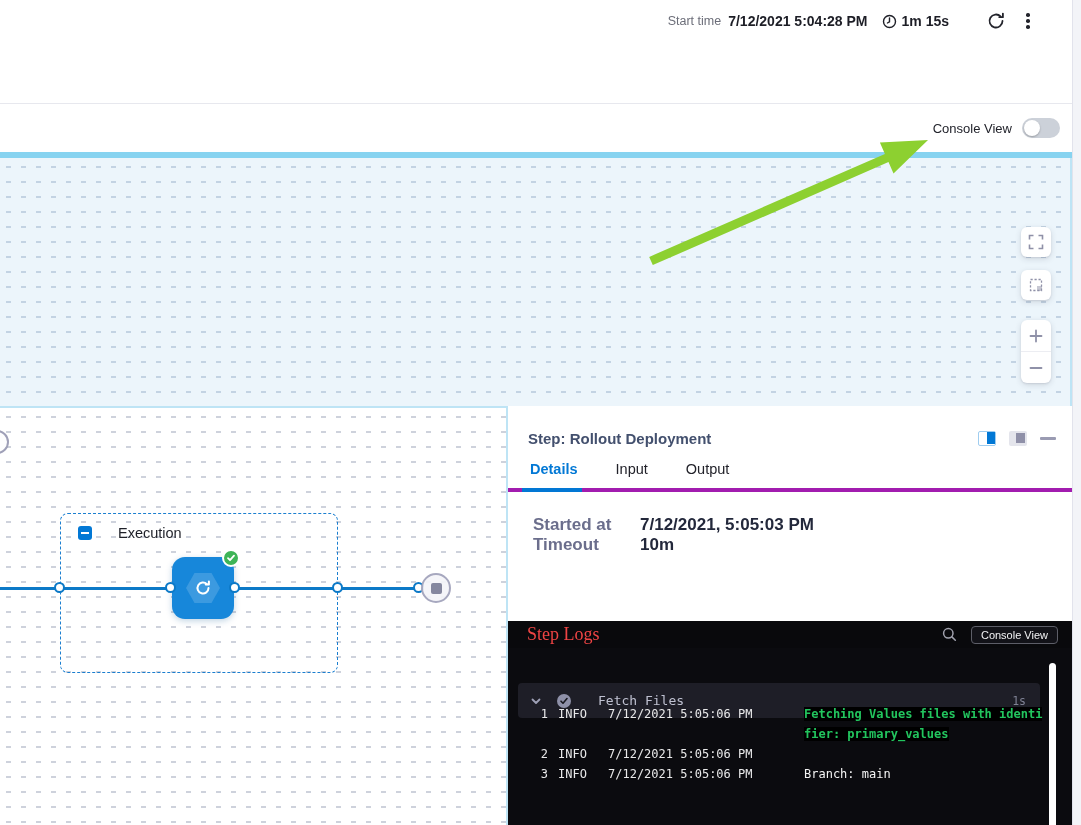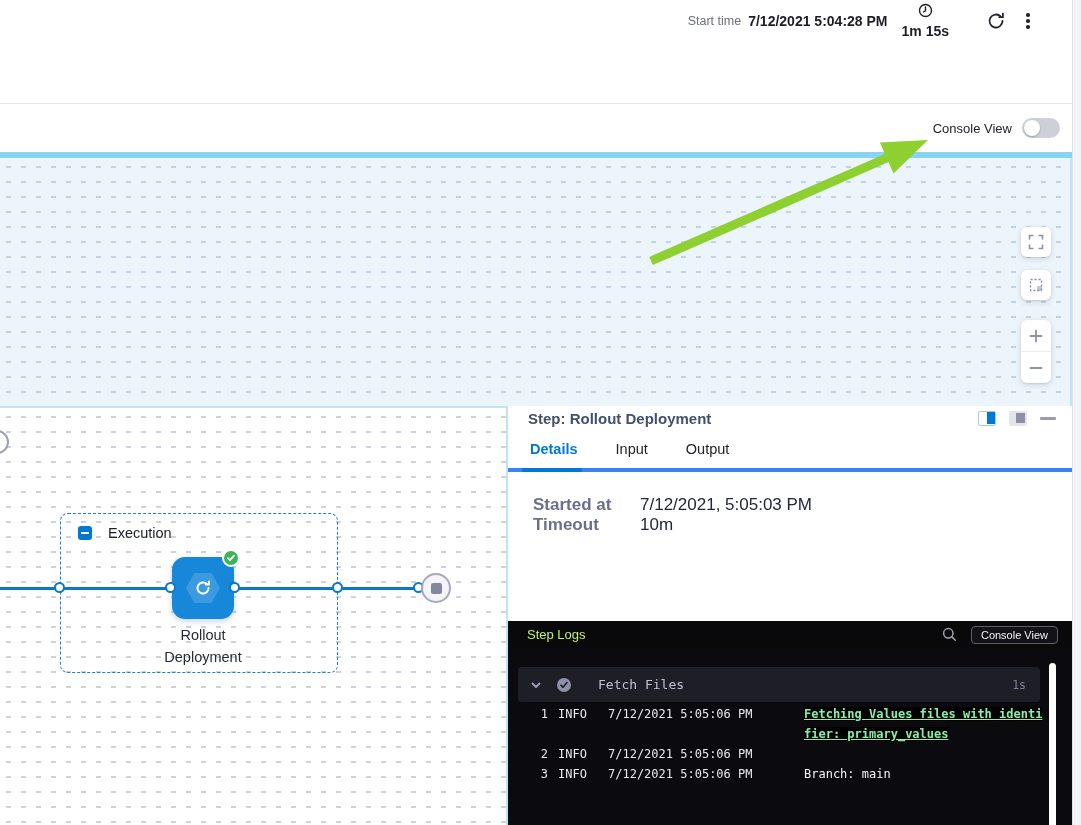--- a/index.html
+++ b/index.html
@@ -12,21 +12,21 @@
   
   .right-strip { position:absolute; left:1072px; top:0; width:9px; height:825px;
     background:#f3f4f8; border-left:1px solid #e2e3ec; }
 
   
   .top-header { position:absolute; left:0; top:0; width:1072px; height:104px;
     background:#fff; border-bottom:1px solid #e7e8ee; }
   .top-bar { position:absolute; top:9px; right:37px; display:flex; align-items:center; height:24px; }
   .st-label { font-size:12.5px; color:#6c6e79; }
   .st-value { margin-left:7px; font-size:14px; font-weight:700; color:#1d1e26; }
-  .elapsed-group { margin-left:14px; display:flex; align-items:center; gap:5px;flex-direction:column; }
+  .elapsed-group { margin-left:14px; display:flex; align-items:center; gap:5px; }
   .elapsed-text { font-size:14px; font-weight:700; color:#1d1e26; }
   .icon-btn { background:none; border:none; cursor:pointer; display:flex; align-items:center; justify-content:center; padding:0; }
   .refresh-btn { margin-left:36px; width:22px; height:22px; }
   .kebab-btn { margin-left:14px; width:14px; height:22px; flex-direction:column; gap:2.5px; }
   .kebab-dot { width:3.5px; height:3.5px; border-radius:50%; background:#23242c; }
 
   
   .console-row { position:absolute; left:0; top:104px; width:1072px; height:48px; background:#fff; }
   .console-inner { position:absolute; right:12px; top:14px; display:flex; align-items:center; gap:10px; }
   .console-label { font-size:13px; color:#22232b; }
@@ -57,76 +57,76 @@
   .zoom-group { top:320px; height:63px; display:flex; flex-direction:column; }
   .zoom-half { flex:1; display:flex; align-items:center; justify-content:center; background:none; border:none; cursor:pointer; }
   .zoom-half + .zoom-half { border-top:1px solid #ecedf2; }
 
   
   .partial-node { position:absolute; left:-15px; top:430px; width:24px; height:24px; border-radius:50%;
     border:2px solid #9fa0b8; background:#fdfdfe; }
   .main-line { position:absolute; left:0; top:586.5px; width:421px; height:3px; background:#0c79c7; }
   .exec-box { position:absolute; left:60px; top:513px; width:278px; height:160px;
     border:1.5px dashed #1b7fd0; border-radius:8px; }
-  .exec-head { position:absolute; left:78px; top:525px; display:flex; align-items:center; gap:16px; }
+  .exec-head { position:absolute; left:78px; top:525px; display:flex; align-items:center; gap:26px; }
   .exec-collapse { width:14px; height:14px; border-radius:3px; background:#0278d5; position:relative; cursor:pointer; border:none; }
   .exec-collapse::after { content:""; position:absolute; left:3px; top:6px; width:8px; height:2px; background:#fff; }
   .exec-label { font-size:14.5px; color:#1e2028; }
   .step-node { position:absolute; left:172px; top:557px; width:62px; height:62px; border-radius:13px;
     background:#1787da; cursor:pointer; box-shadow:0 2px 6px rgba(13,86,146,.25); }
   .node-hex { position:absolute; left:14px; top:16px; width:34px; height:30px; background:rgba(255,255,255,.16);
     clip-path:polygon(25% 0, 75% 0, 100% 50%, 75% 100%, 25% 100%, 0 50%); }
   .node-glyph { position:absolute; left:21px; top:21px; }
   .node-badge { position:absolute; left:222px; top:549px; width:18px; height:18px; border-radius:50%;
     background:#3eb457; border:2px solid #fff; display:flex; align-items:center; justify-content:center; }
   .port { position:absolute; width:11px; height:11px; border-radius:50%; background:#fff; border:2.5px solid #0c79c7; }
   .node-label { position:absolute; left:148px; top:624px; width:110px; text-align:center;
     font-size:14.5px; line-height:22px; color:#262b34; }
   .stop-node { position:absolute; left:421px; top:573px; width:30px; height:30px; border-radius:50%;
     background:rgba(244,244,249,.92); border:2px solid #a7a8bf; display:flex; align-items:center; justify-content:center; cursor:pointer; }
   .stop-square { width:11px; height:11px; border-radius:2px; background:#85879f; }
 
   
   .step-panel { position:absolute; left:508px; top:406px; width:564px; height:419px; background:#fff; }
-  .sp-header { position:relative; padding:4px 16px 0 20px; display:flex; align-items:center; }
+  .sp-header { position:relative; padding:24px 16px 0 20px; display:flex; align-items:center; }
   .sp-title { font-size:15px; font-weight:700; color:#43506e; }
   .sp-icons { margin-left:auto; display:flex; align-items:center; gap:13px; }
   .split-a { position:relative; width:18px; height:15px; border:1.5px solid #9fcdf0; border-radius:2px; background:#fff; cursor:pointer; }
   .split-a::after { content:""; position:absolute; right:0; top:0; width:8px; height:12px; background:#0278d5; }
   .split-b { position:relative; width:18px; height:15px; border-radius:2px; background:#e4e5ec; cursor:pointer; border:none; }
   .split-b::after { content:""; position:absolute; right:2px; top:2px; width:9px; height:10px; background:#8f90a8; }
   .sp-min { width:16px; height:3px; border-radius:1px; background:#9a9bb2; border:none; cursor:pointer; padding:0; }
-  .sp-tabs { display:flex; gap:34px; padding:14px 0 0 20px; border-bottom:4px solid #3b82f6; }
+  .sp-tabs { display:flex; gap:34px; padding:14px 0 0 20px; border-bottom:4px solid #a21caf; }
   .sp-tab { position:relative; padding:0 2px 11px; font-size:14.5px; color:#22222a; cursor:pointer; background:none; border:none; font-family:inherit; }
   .sp-tab.active { color:#0278d5; font-weight:700; }
   .sp-tab.active::after { content:""; position:absolute; left:-6px; right:-2px; bottom:-4px; height:4px; background:#0277d4; }
   .sp-details { margin:23px 0 0 25px; }
   .sp-row { display:flex; line-height:20px; font-size:17px; }
   .sp-row-label { width:107px; font-weight:700; color:#6b6e8c; }
-  .sp-row-value { font-weight:400; color:#23283b; }
+  .sp-row-value { font-weight:700; color:#23283b; }
 
   
   .logs-panel { position:absolute; left:508px; top:621px; width:564px; height:204px; background:#0b0b0f; overflow:hidden; }
   .logs-header { display:flex; align-items:center; height:27px; padding:0 14px 0 19px; background:#09090c; }
-  .logs-title { font-size:13px; color:#bef264; }
+  .logs-title { font-size:18px; color:#ef4444;font-family:Liberation Serif, serif; }
   .logs-right { margin-left:auto; display:flex; align-items:center; gap:14px; }
   .console-view-btn { font-size:11px; color:#f2f2f4; background:#121218; border:1px solid #5d5e68;
     border-radius:4px; padding:2px 9px; cursor:pointer; font-family:inherit; }
-  .fetch-bar { position:absolute; left:10px; top:46px; width:522px; height:35px; background:#1e1e27; border-radius:4px;
+  .fetch-bar { position:absolute; left:10px; top:62px; width:522px; height:35px; background:#1e1e27; border-radius:4px;
     display:flex; align-items:center; padding:0 14px 0 12px; cursor:pointer; }
   .fetch-name { margin-left:26px; font-family:"DejaVu Sans Mono", monospace; font-size:13px; color:#bfc1d1; }
   .fetch-check { margin-left:14px; display:flex; }
   .fetch-dur { margin-left:auto; font-family:"DejaVu Sans Mono", monospace; font-size:11.5px; color:#7e8193; }
   .log-lines { position:absolute; left:10px; top:83px; }
   .log-row { display:flex; font-family:"DejaVu Sans Mono", monospace; font-size:12px; line-height:20px; color:#e9e9ea; }
   .log-num { width:30px; text-align:right; }
   .log-level { width:44px; margin-left:10px; }
   .log-time { width:150px; margin-left:6px; }
   .log-msg { width:240px; margin-left:46px; color:#f5f5f5; word-break:break-all; }
-  .hl { background:#000; font-weight:700; color:#86efac; -webkit-box-decoration-break:clone; box-decoration-break:clone;text-decoration:underline; }
+  .hl { background:#000; font-weight:700; color:#22c55e; -webkit-box-decoration-break:clone; box-decoration-break:clone; }
   .log-link { color:#fff; text-decoration:underline; cursor:pointer; word-break:break-all; }
   .logs-scrollbar { position:absolute; left:541px; top:42px; width:7px; height:170px; border-radius:4px; background:#fff; cursor:pointer; }
 
   
   .arrow-overlay { position:absolute; left:0; top:0; z-index:40; pointer-events:none; }
 </style>
 </head>
 <body>
 
 <div class="page">
@@ -231,21 +231,20 @@
         <path d="M2 5.2l2 2 4-4.5" stroke="#fff" stroke-width="1.8" fill="none" stroke-linecap="round" stroke-linejoin="round"></path>
       </svg>
   </div>
 
   <span class="port" style="left:54px; top:582px;"></span>
   <span class="port" style="left:165px; top:582px;"></span>
   <span class="port" style="left:229px; top:582px;"></span>
   <span class="port" style="left:332px; top:582px;"></span>
   <span class="port" style="left:413px; top:582px;"></span>
 
-  <div class="node-label">Rollout Deployment</div>
 
   <div class="stop-node">
     <div class="stop-square"></div>
   </div>
 
   <section class="step-panel">
     <div class="sp-header">
       <span class="sp-title">Step: Rollout Deployment</span>
       <span class="sp-icons">
         <span class="split-a"></span>

